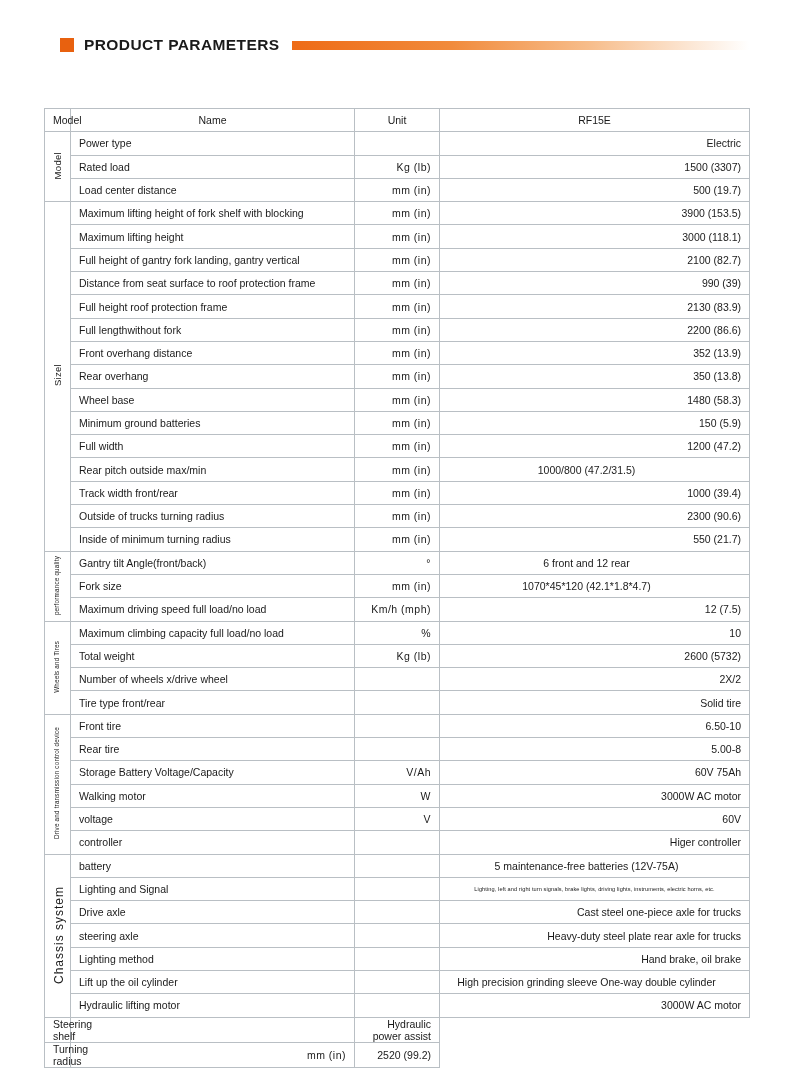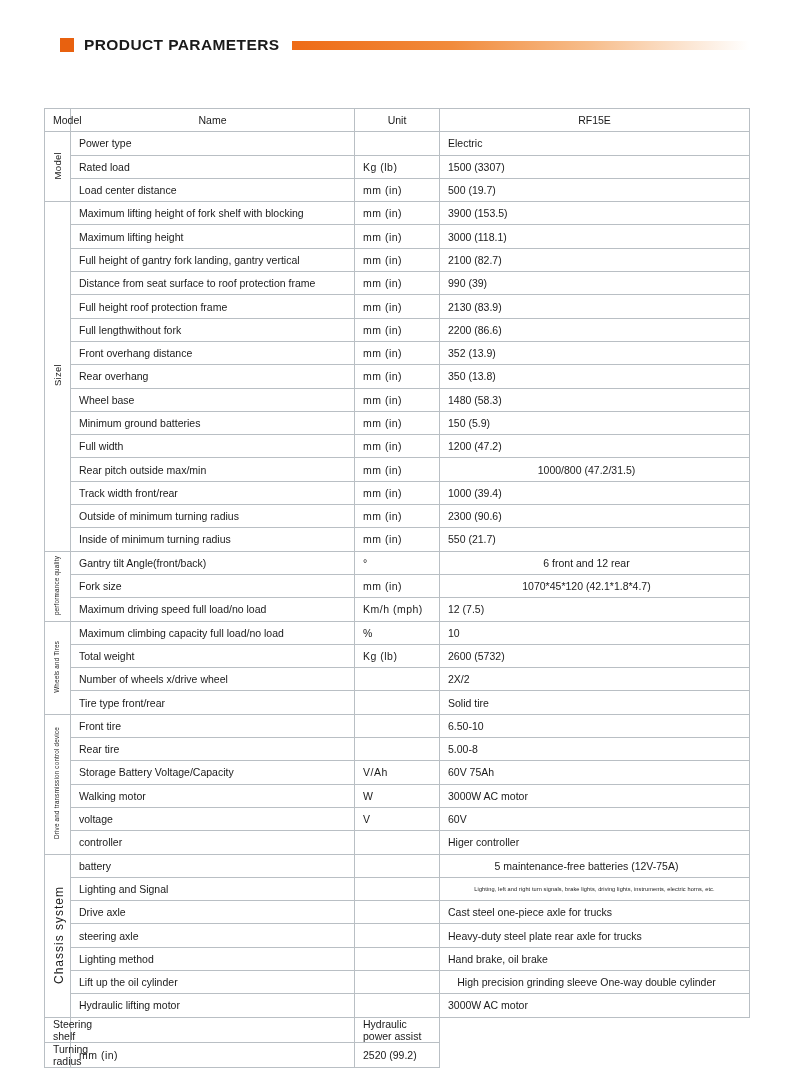--- a/index.html
+++ b/index.html
@@ -114,25 +114,26 @@
     font-size: 12px;
     letter-spacing: 1px;
   }
   td.name {
     background: #eceef0;
     text-align: left;
     padding-left: 14px;
   }
   td.unit {
     background: #ffffff;
-    text-align: left;
+    text-align: right;
     letter-spacing: 0.5px;
   }
   td.val {
     background: #ffffff;
+    text-align: right;
     padding-right: 14px;
   }
   td.val.center {
     text-align: center;
     padding-right: 24px;
   }
   td.val.tiny {
     font-size: 5.6px;
     text-align: center;
     letter-spacing: 0.1px;
@@ -240,21 +241,21 @@
             <td class="name">Rear pitch outside max/min</td>
             <td class="unit">mm (in)</td>
             <td class="val center">1000/800 (47.2/31.5)</td>
           </tr>
           <tr>
             <td class="name">Track width front/rear</td>
             <td class="unit">mm (in)</td>
             <td class="val">1000 (39.4)</td>
           </tr>
           <tr>
-            <td class="name">Outside of minimum turning radius</td>
+            <td class="name">Outside of trucks turning radius</td>
             <td class="unit">mm (in)</td>
             <td class="val">2300 (90.6)</td>
           </tr>
           <tr>
             <td class="name">Inside of minimum turning radius</td>
             <td class="unit">mm (in)</td>
             <td class="val">550 (21.7)</td>
           </tr>
           <tr>
             <td class="cat" rowspan="3"><span class="vert small">performance quality</span></td>

